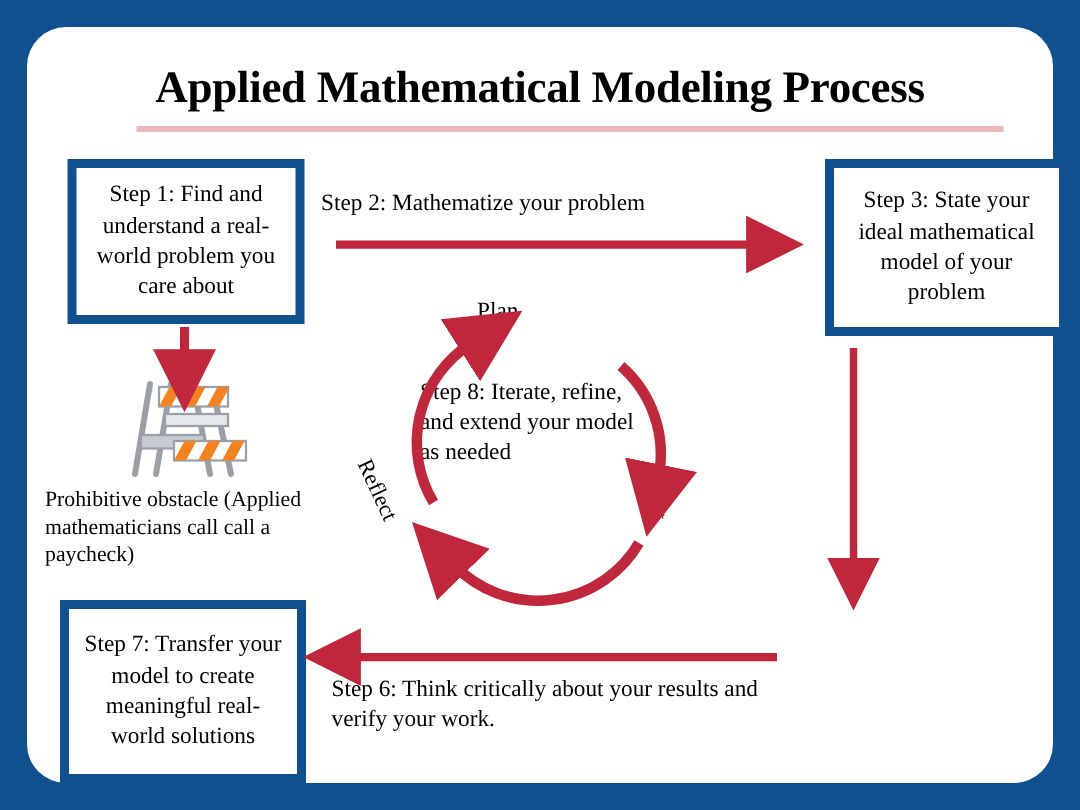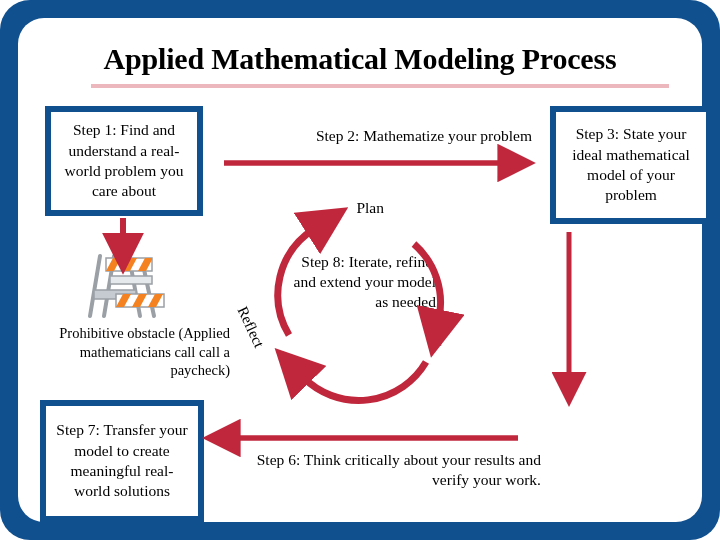--- a/index.html
+++ b/index.html
@@ -7,21 +7,20 @@
     padding: 0;
     background: #ffffff;
   }
   #slide {
     position: relative;
     width: 720px;
     height: 540px;
     background: #10508F;
     overflow: hidden;
     font-family: "Liberation Serif", "DejaVu Serif", serif;
-    border-radius: 30px;
   }
   #card {
     position: absolute;
     left: 18px;
     top: 18px;
     width: 684px;
     height: 504px;
     background: #ffffff;
     border-radius: 26px;
   }
@@ -64,21 +63,21 @@
     padding: 4px 7px;
   }
   #box-step1 { left: 27px;  top: 88px;  width: 158px; height: 110px; }
   #box-step7 { left: 22px;  top: 382px; width: 164px; height: 122px; }
   #box-step3 { left: 532px; top: 88px;  width: 162px; height: 118px; justify-content: center; }
   #box-step5 { left: 538px; top: 384px; width: 158px; height: 118px; }
 
   
   .free-text {
     position: absolute;
-    text-align: right;
+    text-align: left;
     color: #000000;
     font-size: 15.5px;
     line-height: 1.3;
   }
   #label-step2 { left: 196px; top: 108px; width: 318px; }
   #label-step4 { left: 556px; top: 228px; width: 140px; }
   #label-step6 { left: 203px; top: 432px; width: 320px; }
   #label-obstacle {
     left: 12px; top: 306px; width: 200px;
     font-size: 14.5px; line-height: 1.28;

